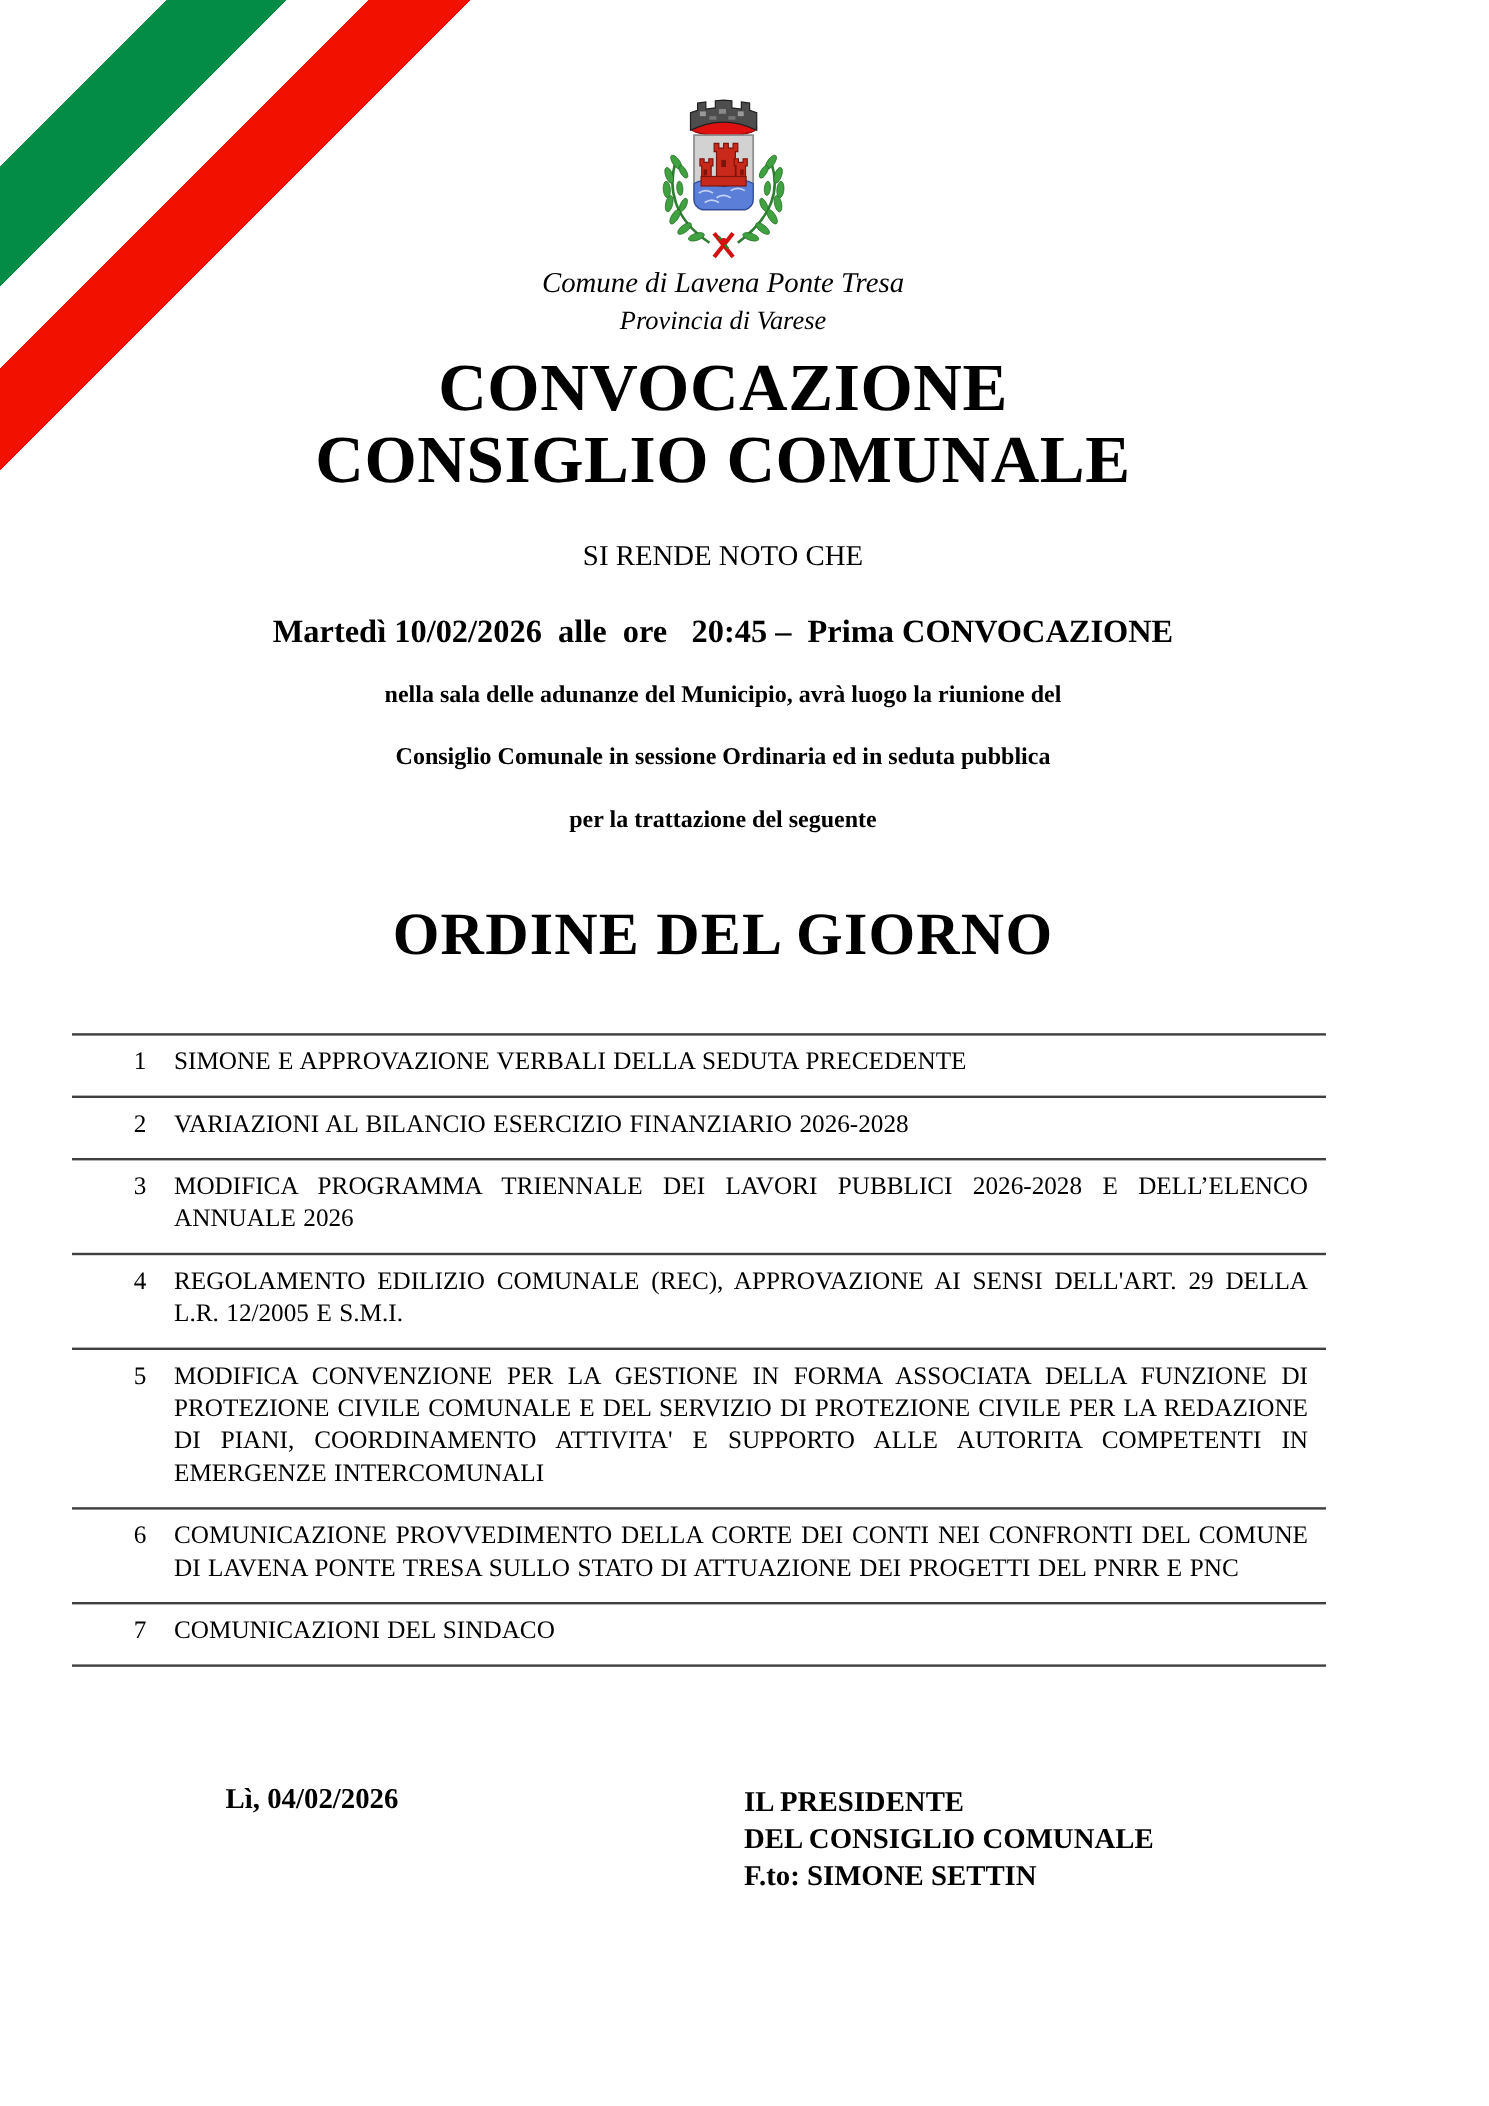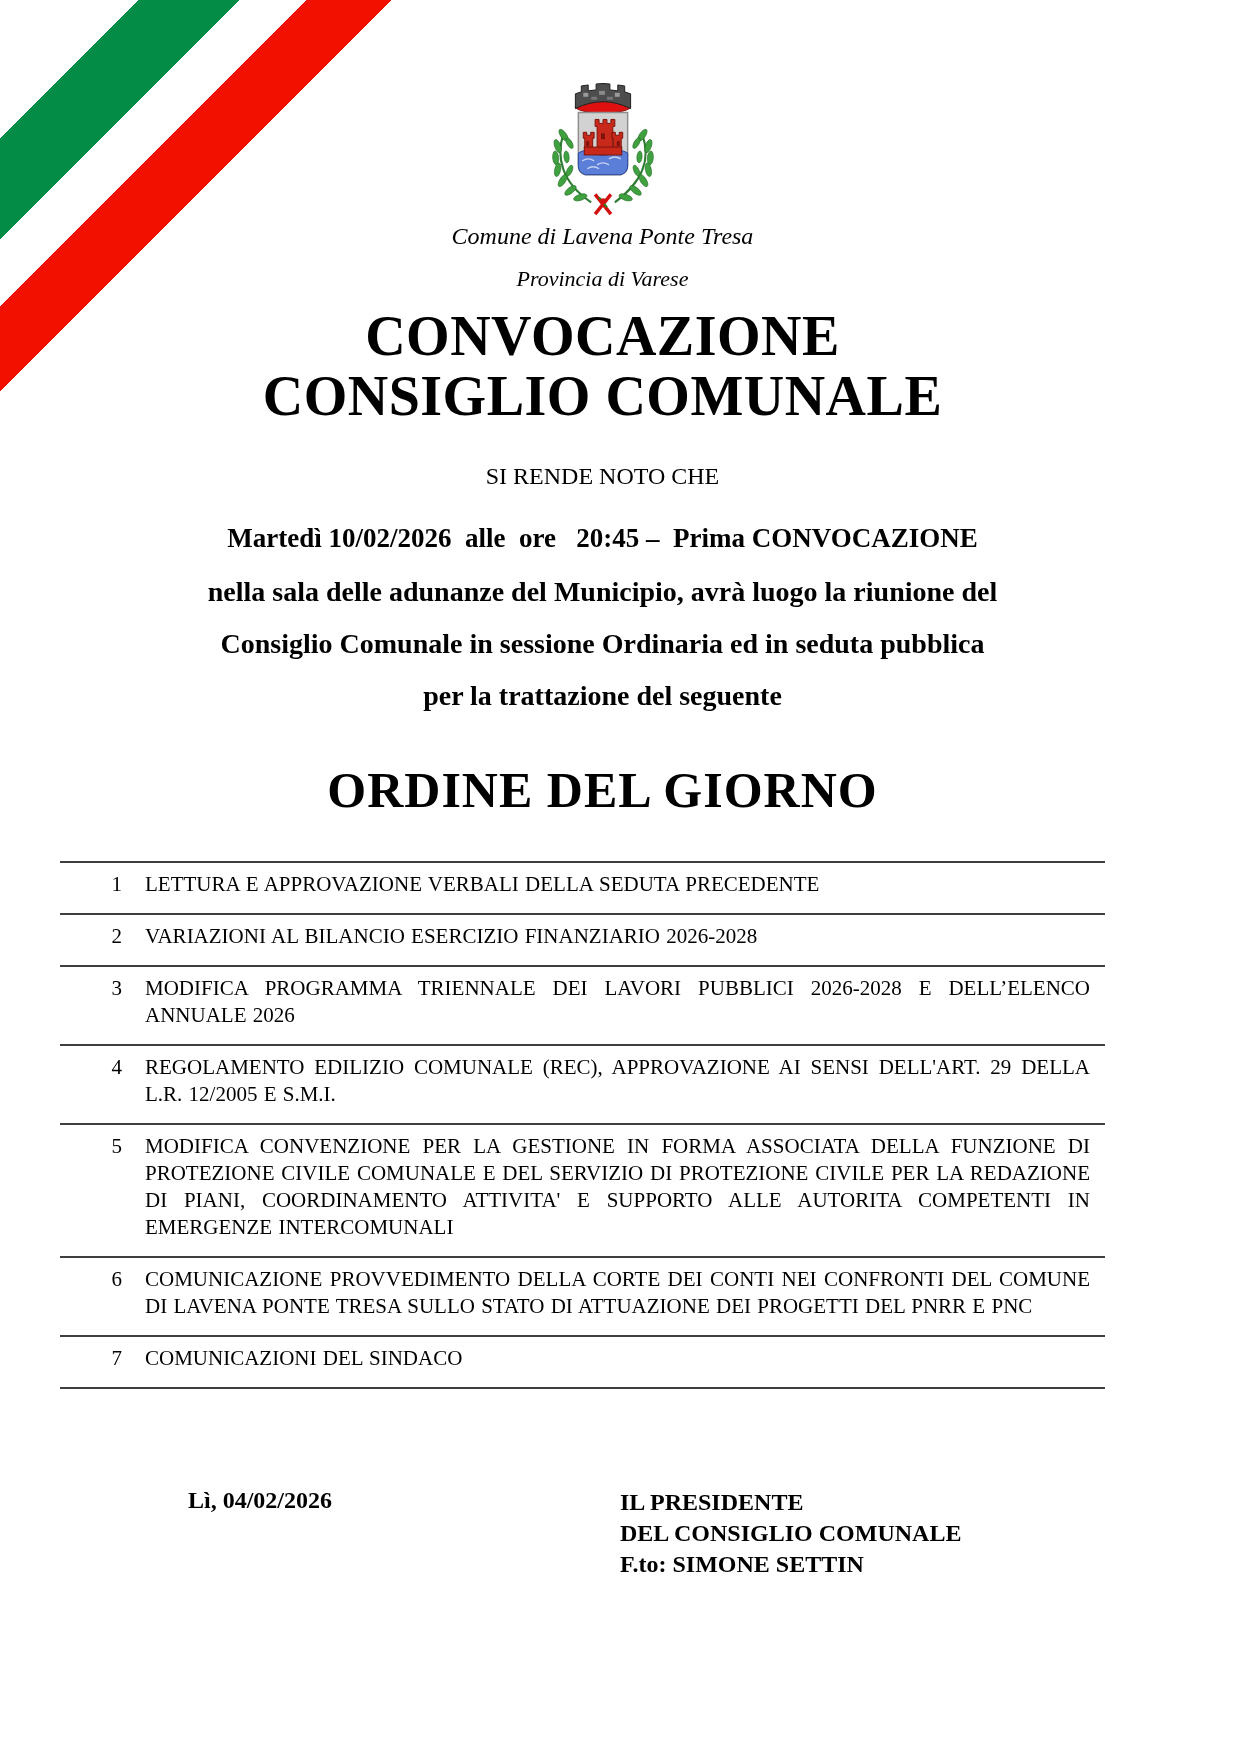--- a/index.html
+++ b/index.html
@@ -13,25 +13,25 @@
       #038C45 98px, #038C45 169px,
       #ffffff 169px, #ffffff 217px,
       #F21000 217px, #F21000 277px,
       rgba(0,0,0,0) 277px, rgba(0,0,0,0) 100%);}
 
   
   .col{position:absolute;left:0;top:0;width:1205px;text-align:center;}
   .col > *{margin:0;}
   .emblem{margin-top:82px;line-height:0;}
   .comune{font-size:24px;font-style:italic;margin-top:0;line-height:29px;}
-  .provincia{font-size:22px;font-style:italic;margin-top:15px;line-height:26px;}
+  .provincia{font-size:22px;font-style:italic;margin-top:3px;line-height:26px;}
   .title{font-size:56px;font-weight:bold;line-height:60px;margin-top:14px;letter-spacing:0.5px;}
   .noto{font-size:24px;font-weight:normal;margin-top:36px;line-height:29px;}
   .when{font-size:27px;font-weight:bold;margin-top:31px;line-height:32px;white-space:pre-wrap;}
-  .bline{font-size:28px;font-weight:bold;margin-top:23px;line-height:29px;}
+  .bline{font-size:20px;font-weight:bold;margin-top:23px;line-height:29px;}
   .odg{font-size:50px;font-weight:bold;margin-top:52px;line-height:56px;letter-spacing:1px;}
 
   
   .agenda{position:absolute;left:60px;top:861px;width:1045px;border-bottom:2px solid #3f3f3f;}
   .arow{display:flex;border-top:2px solid #3f3f3f;padding:8px 0 15px 0;}
   .num{flex:0 0 62px;text-align:right;font-size:21px;line-height:27px;}
   .txt{flex:1;margin-left:23px;padding-right:15px;text-align:justify;
        font-size:21px;line-height:27px;word-spacing:1px;}
 
   
@@ -120,21 +120,21 @@
     <p class="bline">nella sala delle adunanze del Municipio, avrà luogo la riunione del</p>
     <p class="bline">Consiglio Comunale in sessione Ordinaria ed in seduta pubblica</p>
     <p class="bline">per la trattazione del seguente</p>
 
     <h2 class="odg">ORDINE DEL GIORNO</h2>
   </div>
 
   <div class="agenda" id="agenda">
     <div class="arow">
       <div class="num">1</div>
-      <div class="txt">LETTURA E APPROVAZIONE VERBALI DELLA SEDUTA PRECEDENTE</div>
+      <div class="txt">SIMONE E APPROVAZIONE VERBALI DELLA SEDUTA PRECEDENTE</div>
     </div>
 
     <div class="arow">
       <div class="num">2</div>
       <div class="txt">VARIAZIONI AL BILANCIO ESERCIZIO FINANZIARIO 2026-2028</div>
     </div>
 
     <div class="arow">
       <div class="num">3</div>
       <div class="txt">MODIFICA PROGRAMMA TRIENNALE DEI LAVORI PUBBLICI 2026-2028 E DELL’ELENCO ANNUALE 2026</div>

